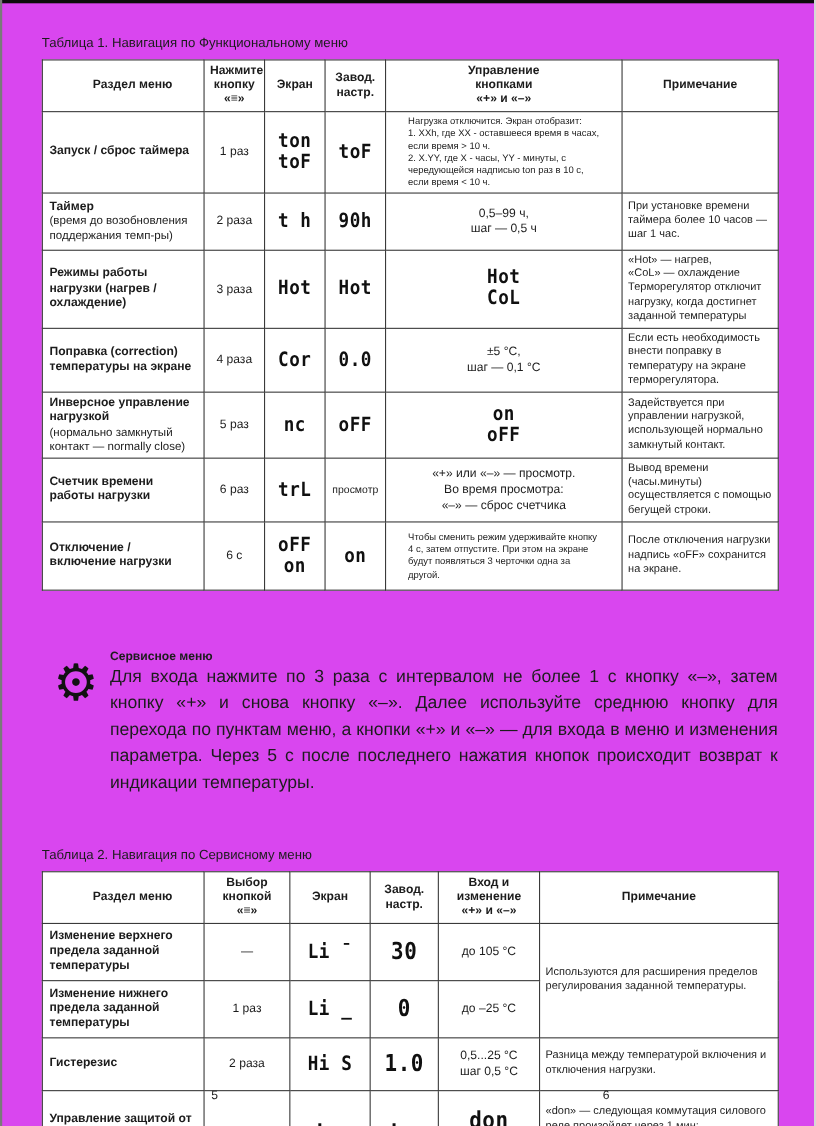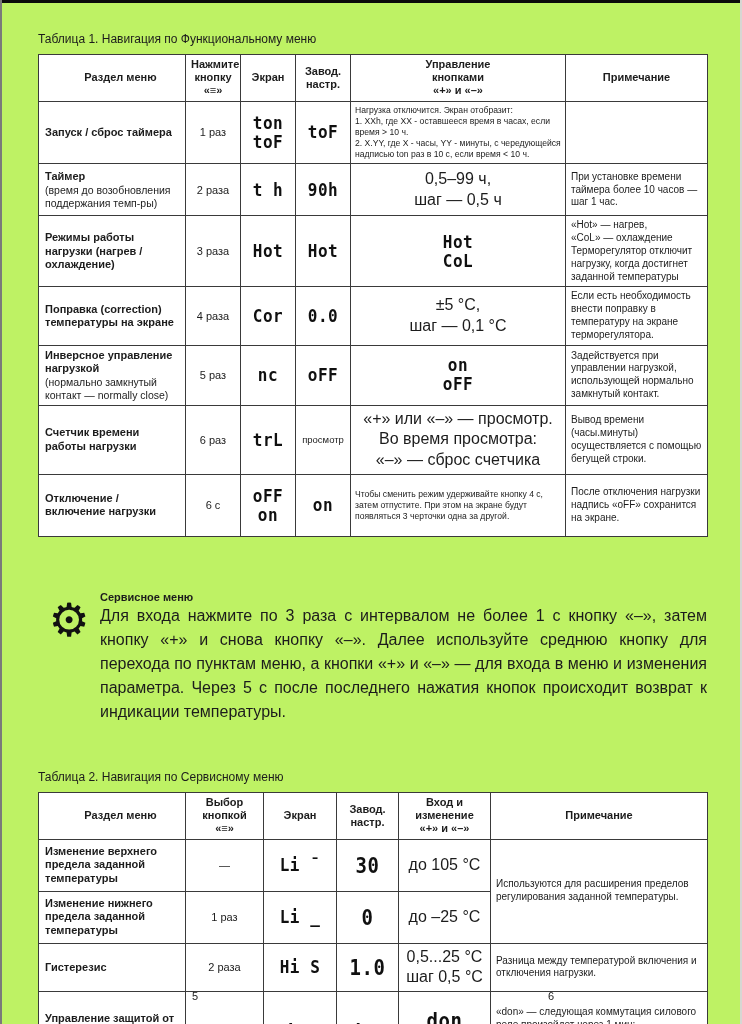--- a/index.html
+++ b/index.html
@@ -1,17 +1,17 @@
 <!DOCTYPE html>
 <html><head>
 <meta charset="utf-8">
 <style>
   html,body { margin:0; padding:0; background:#e9e9e9; }
   .page {
-    position:relative; width:742px; height:1024px; background:#bef264;
+    position:relative; width:742px; height:1024px; background:#d946ef;
     font-family:"Liberation Sans", sans-serif; color:#1c1c1c; overflow:hidden;
     margin:0 auto;
   }
   .edge-top { position:absolute; top:0; left:0; width:742px; height:3px; background:#0b0b0b; }
   .edge-left { position:absolute; top:0; left:0; width:2px; height:1024px; background:#7a7a7a; }
   .edge-right { position:absolute; top:0; right:0; width:2px; height:1024px; background:#d7d7d3; }
   .content { position:absolute; top:26px; left:38px; width:669px; }
   .caption { font-size:12px; margin:6px 0 8px 0; }
   .caption2 { margin-top:46px; }
 
@@ -23,22 +23,22 @@
   td.sec { font-size:11px; font-weight:bold; line-height:1.22; text-align:left; padding-left:6px; }
   td.sec .sub { font-weight:normal; font-size:10.5px; display:block; }
   td.press { text-align:center; font-size:11px; }
   td.lcdc { text-align:center; }
   .lcd {
     font-family:"DejaVu Sans Mono", monospace; font-weight:bold;
     font-size:16px; letter-spacing:0.5px; white-space:pre-line; line-height:1.08;
     color:#101010; display:inline-block; transform:scaleY(1.12);
   }
   .lcd-lg { font-size:19px; }
-  td.ctrl { text-align:center; font-size:16px; white-space:pre-line; line-height:1.3; }
-  td.ctrl-small { text-align:left; font-size:8.6px; white-space:pre-line; line-height:1.3; padding:3px 4px; }
+  td.ctrl { text-align:center; font-size:11px; white-space:pre-line; line-height:1.3; }
+  td.ctrl-small { text-align:left; font-size:8.6px; white-space:pre-line; line-height:1.3; padding:3px 20px; }
   td.plain-small { text-align:center; font-size:9.5px; }
   td.note { font-size:10px; text-align:left; white-space:pre-line; line-height:1.28; padding:3px 5px; }
 
   .service { margin-top:54px; display:flex; align-items:flex-start; }
   .gear { font-size:46px; line-height:46px; color:#111; width:62px; flex:0 0 62px; text-align:center; margin-top:6px; }
   .service-text { flex:1; }
   .service-title { font-weight:bold; font-size:11px; margin-bottom:1px; }
   .service-body { font-size:16px; line-height:1.5; text-align:justify; }
 
   .pagenum { position:absolute; bottom:22px; font-size:11px; }

